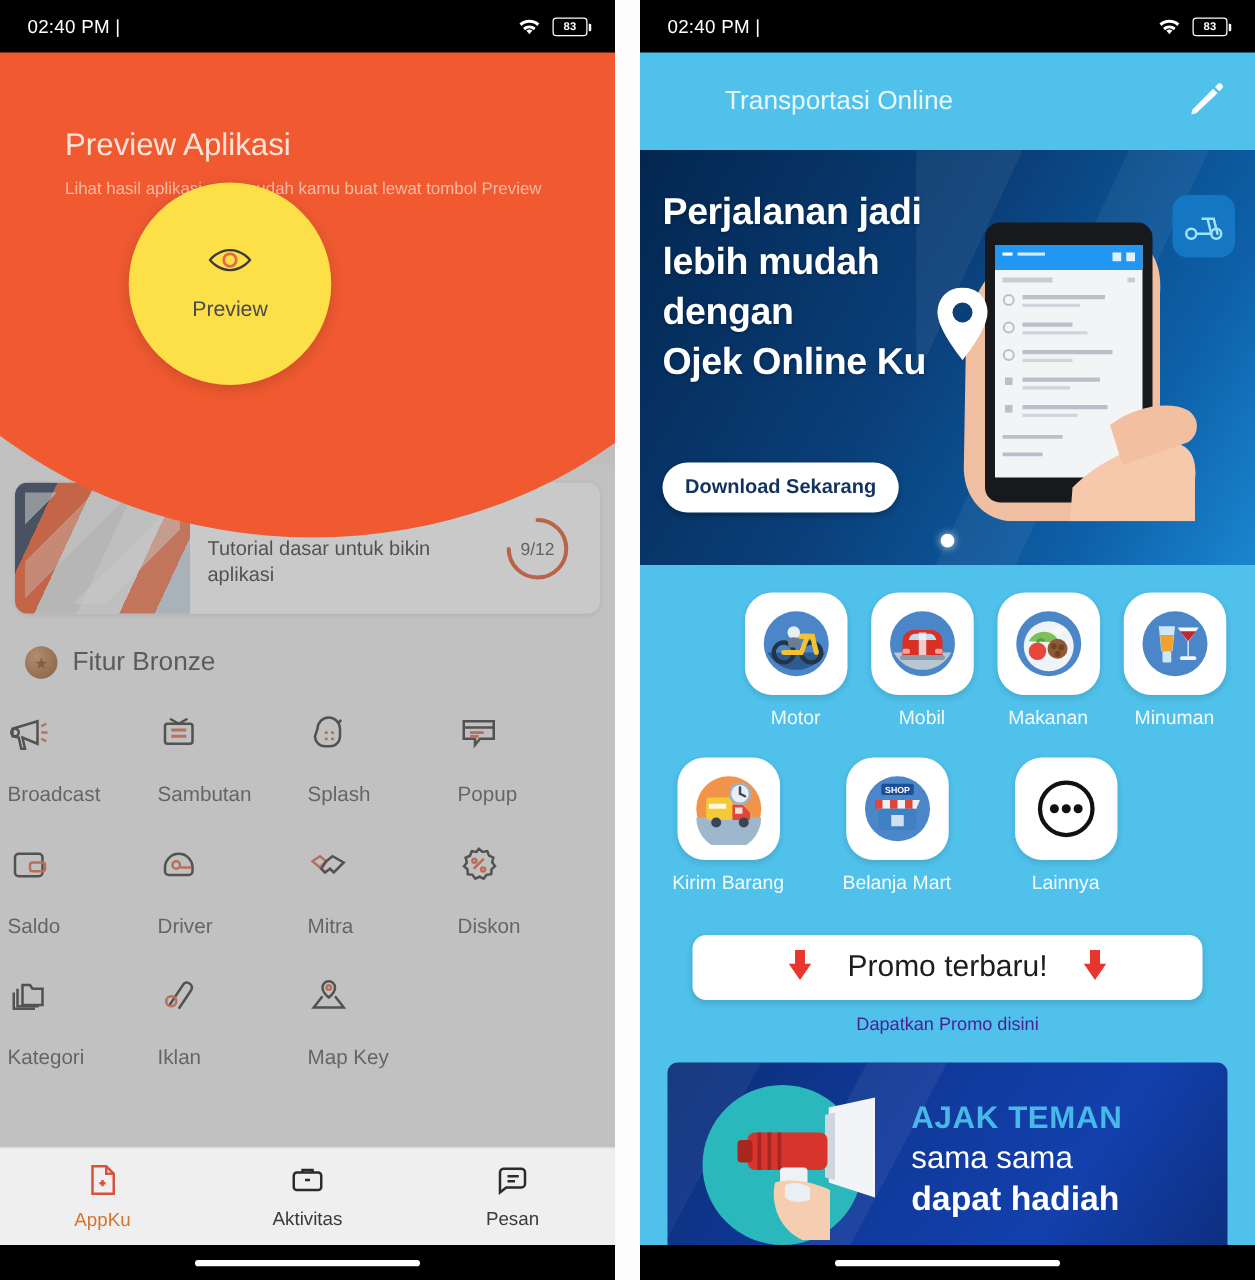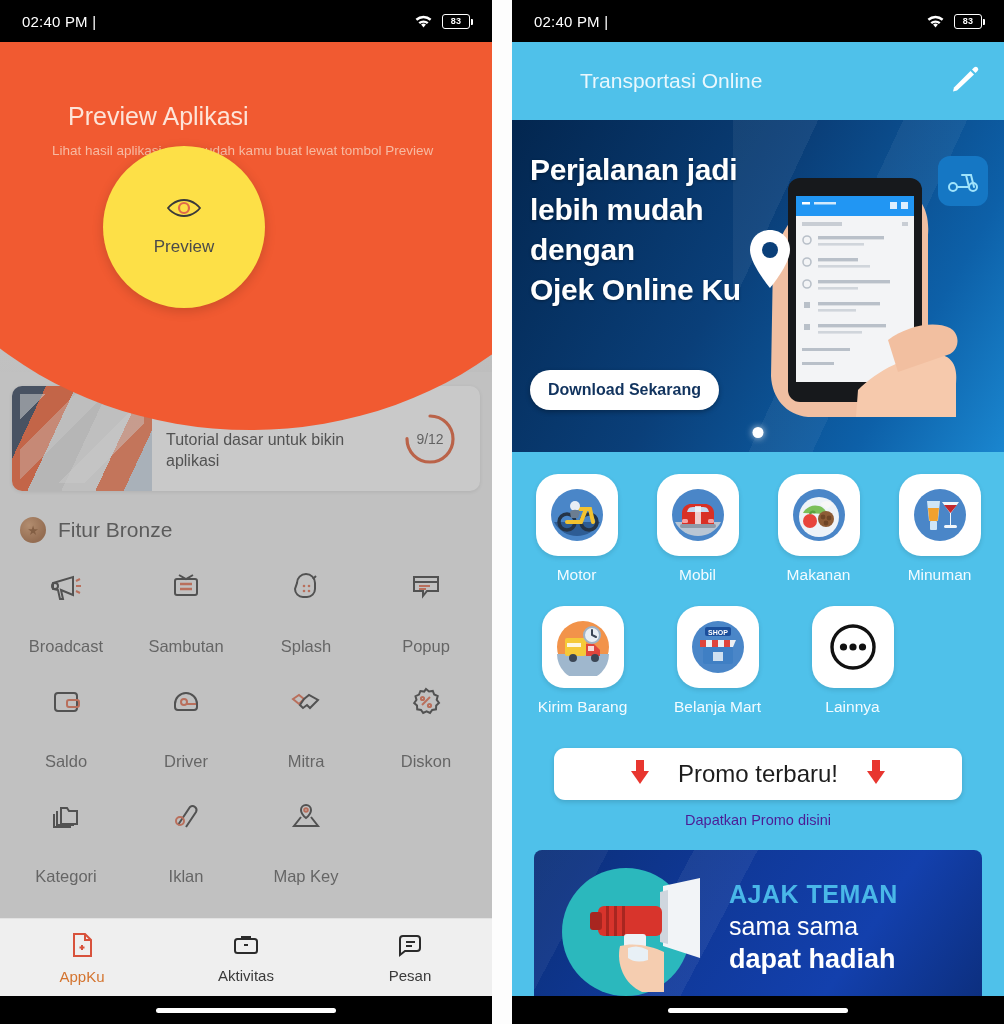--- a/index.html
+++ b/index.html
@@ -60,21 +60,21 @@
     font-size:14px; color:#555;
   }
   .section-head { display:flex; align-items:center; gap:12px; padding:26px 0 8px 20px; }
   .bronze {
     width:26px; height:26px; border-radius:50%;
     background:radial-gradient(circle at 35% 32%, #d69a6a, #a5663a 70%);
     display:flex; align-items:center; justify-content:center; color:#8a4f24; font-size:13px;
   }
   .section-title { font-size:21px; color:#4a4a4a; }
   .feat-grid { display:grid; grid-template-columns:repeat(4,1fr); row-gap:24px; padding:14px 6px 0 6px; }
-  .feat { display:flex; flex-direction:column; align-items:center; gap:28px; }
+  .feat { display:flex; flex-direction:column; align-items:flex-start; gap:18px; }
   .feat-ico { height:44px; display:flex; align-items:center; justify-content:center; }
   .feat-lbl { font-size:16.5px; color:#5a5a5a; }
 
   
   .botnav {
     position:absolute; left:0; right:0; bottom:28px; height:78px;
     background:#efefef; display:flex; align-items:center; z-index:35;
     border-top:1px solid #e2e2e2;
   }
   .nav-item { flex:1; display:flex; flex-direction:column; align-items:center; gap:5px; }
@@ -87,21 +87,21 @@
   .gesturebar i { display:block; width:180px; height:5px; background:#fff; border-radius:3px; }
 
   
   .scrim { position:absolute; inset:42px 0 28px 0; background:rgba(120,120,120,.38); z-index:30; }
   .coach {
     position:absolute; z-index:32; left:-130px; top:-230px;
     width:760px; height:660px; border-radius:50%;
     background:#F15A31;
   }
   .coach-inner { position:absolute; z-index:33; left:0; right:0; top:42px; }
-  .coach-title { color:#fde4d8; font-size:25px; padding:60px 0 0 68px; }
+  .coach-title { color:#fde4d8; font-size:25px; padding:60px 0 0 52px; }
   .coach-desc { color:#f8cbb6; font-size:13.5px; padding:12px 0 0 52px; opacity:.85; }
   .preview-btn {
     position:absolute; left:103px; top:146px; width:162px; height:162px; border-radius:50%;
     background:#fde047; display:flex; flex-direction:column; align-items:center; justify-content:center;
     gap:14px; z-index:34; box-shadow:0 3px 12px rgba(0,0,0,.16);
   }
   .preview-lbl { font-size:17px; color:#4a4a4a; }
 
   
   .appbar {
@@ -128,21 +128,21 @@
   .scoot-badge {
     position:absolute; right:16px; top:36px; width:50px; height:50px; border-radius:12px;
     background:#1577c4; display:flex; align-items:center; justify-content:center;
   }
   .hand-phone { position:absolute; right:46px; top:20px; width:220px; height:277px; }
   .dot { position:absolute; left:50%; transform:translateX(-50%); bottom:14px;
     width:11px; height:11px; border-radius:50%; background:#fff; box-shadow:0 0 7px rgba(255,255,255,.8); }
 
   .svc-wrap { padding:22px 14px 0 14px; }
   .svc-row { display:flex; }
-  .svc-row.r1 { justify-content:space-between; }
+  .svc-row.r1 { justify-content:flex-end; }
   .svc-row.r2 { gap:34px; padding-left:6px; margin-top:22px; }
   .svc { display:flex; flex-direction:column; align-items:center; gap:10px; width:101px; }
   .svc-tile {
     width:82px; height:82px; border-radius:22px; background:#fff;
     display:flex; align-items:center; justify-content:center; box-shadow:0 2px 5px rgba(0,0,0,.12);
   }
   .svc-lbl { font-size:15.5px; color:#f2fbff; }
 
   .promo-btn {
     margin:32px 42px 0 42px; height:52px; background:#fff; border-radius:11px;

